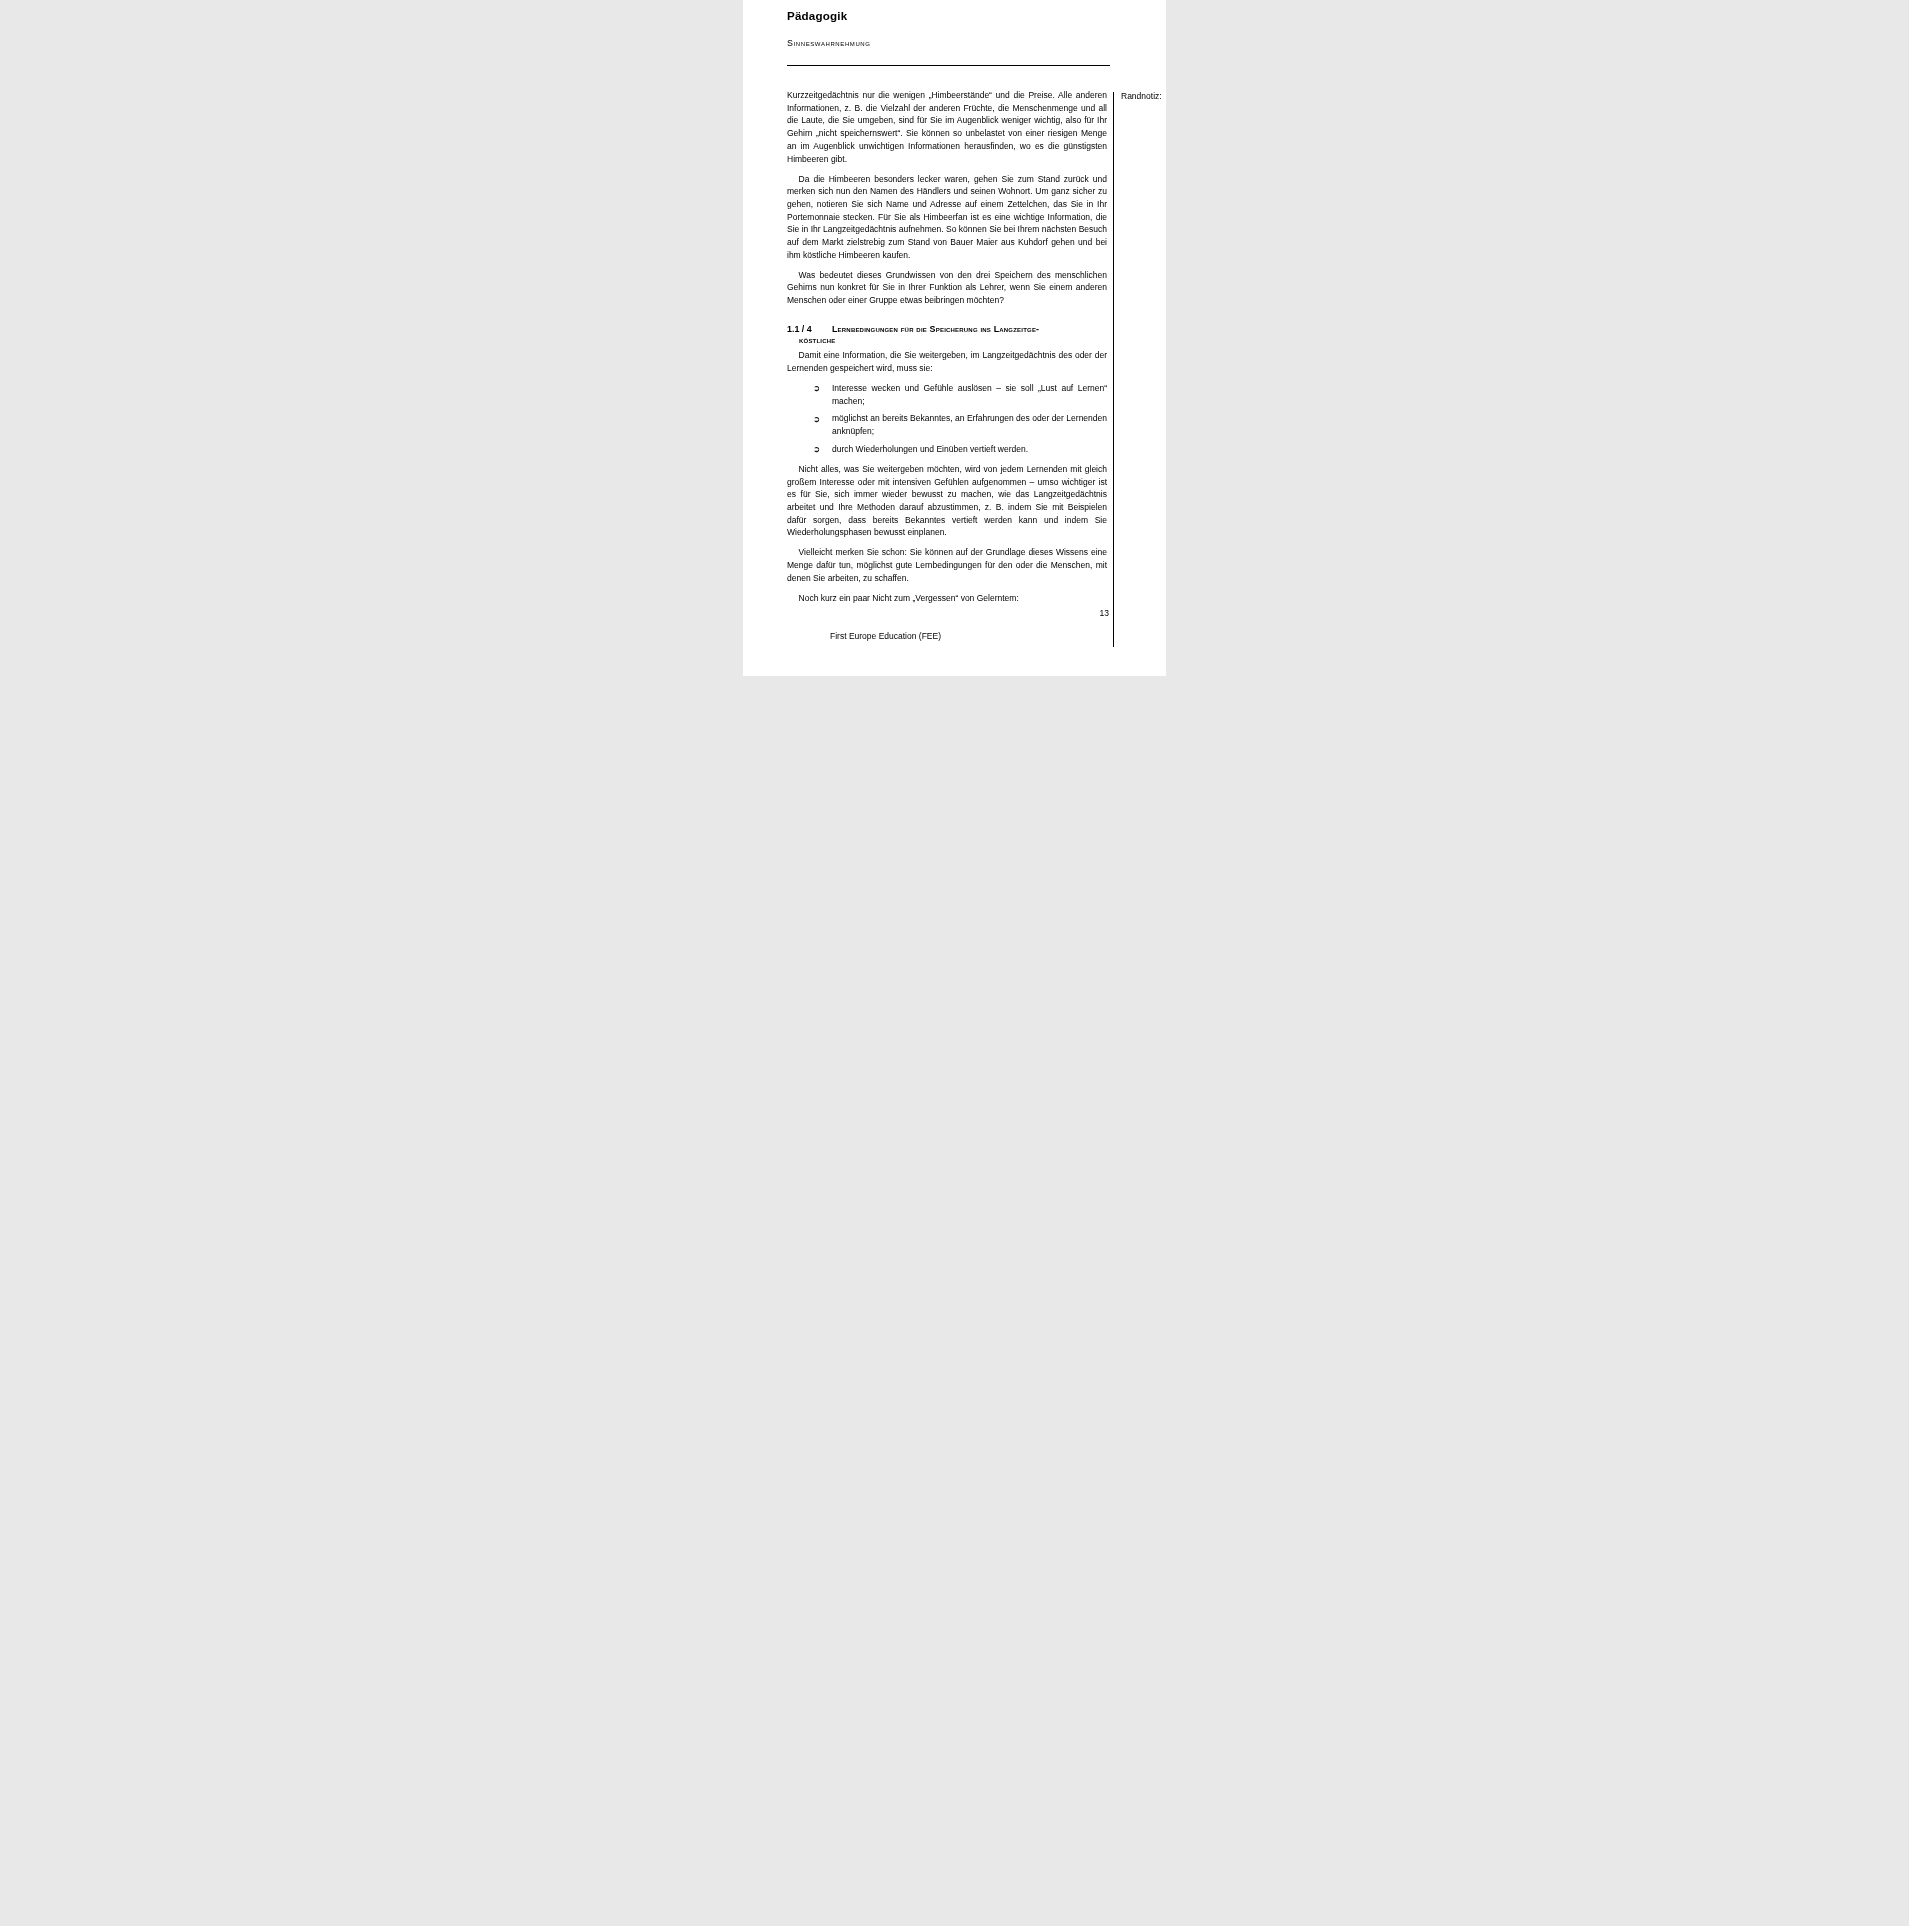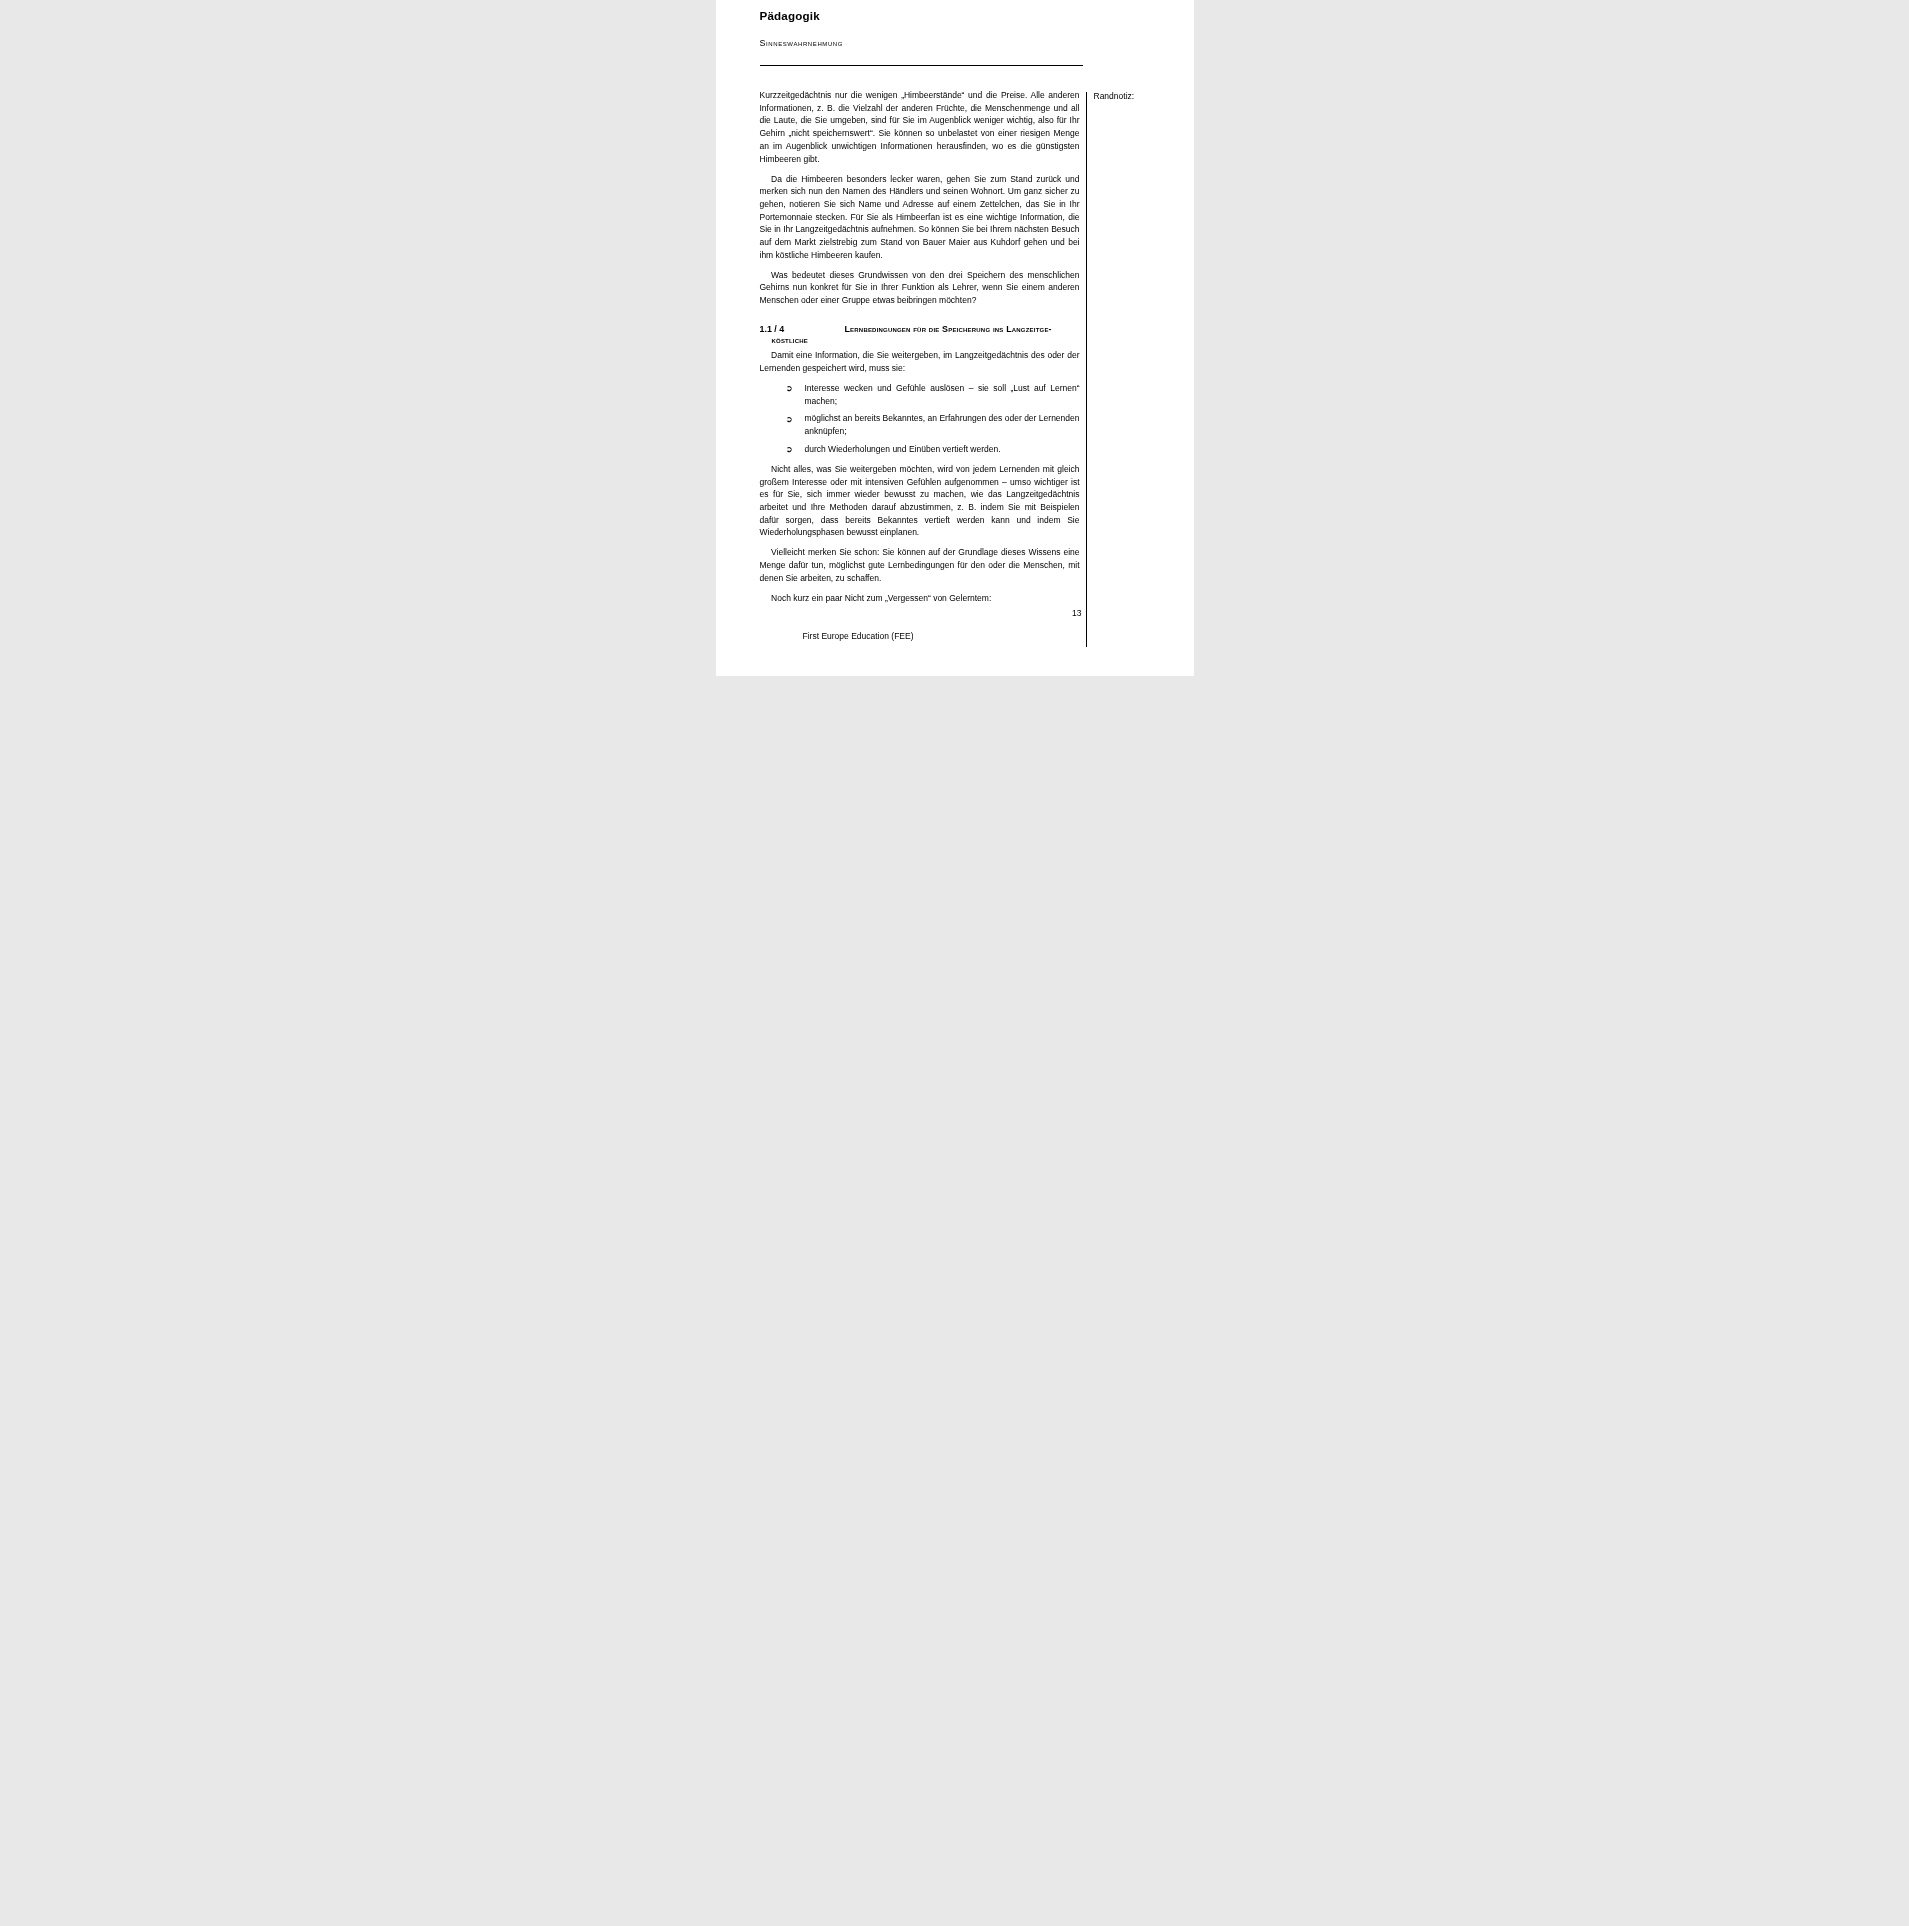--- a/index.html
+++ b/index.html
@@ -4,21 +4,21 @@
 <title>Pädagogik – Sinneswahrnehmung</title>
 <style>
   html, body {
     margin: 0;
     padding: 0;
     background: #e8e8e8;
     font-family: "Liberation Sans", "DejaVu Sans", sans-serif;
   }
   .page {
     position: relative;
-    width: 478px;
+    width: 423px;
     height: 676px;
     margin: 0 auto;
     background: #ffffff;
     color: #000000;
     overflow: hidden;
   }
 
   
   .category {
     position: absolute;
@@ -61,21 +61,21 @@
   }
   .para.no-indent { text-indent: 0; }
 
   .section-heading {
     margin: 17px 0 2.3px 0;
     font-weight: bold;
     font-size: 8.9px;
     line-height: 11.6px;
     text-align: left;
   }
-  .section-heading .row1 { display: flex; gap: 40px; }
+  .section-heading .row1 { display: flex; }
   .sec-num {
     flex: 0 0 45px;
     font-variant: normal;
   }
   .sc { font-variant: small-caps; letter-spacing: 0.2px; }
   .sec-line2 { padding-left: 12px; }
 
   .bullet-list { margin: 0; }
   .bullet-item {
     position: relative;

